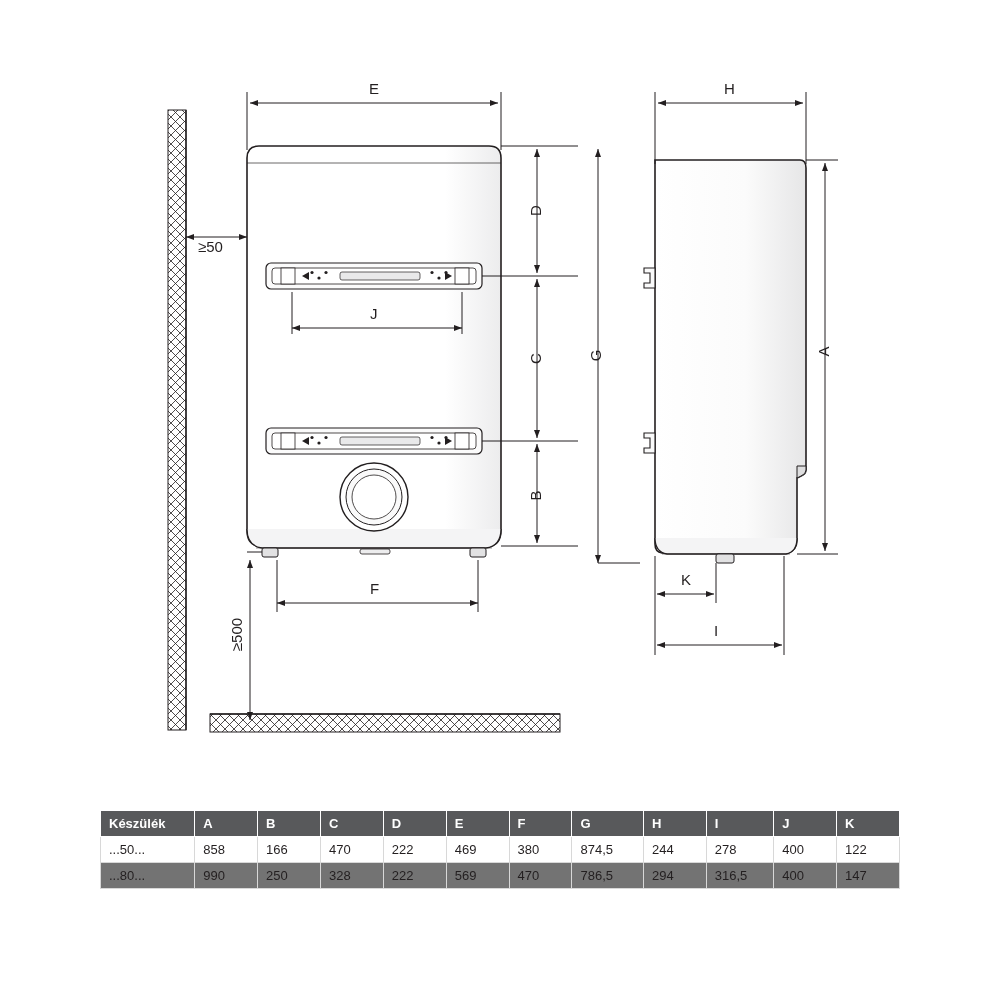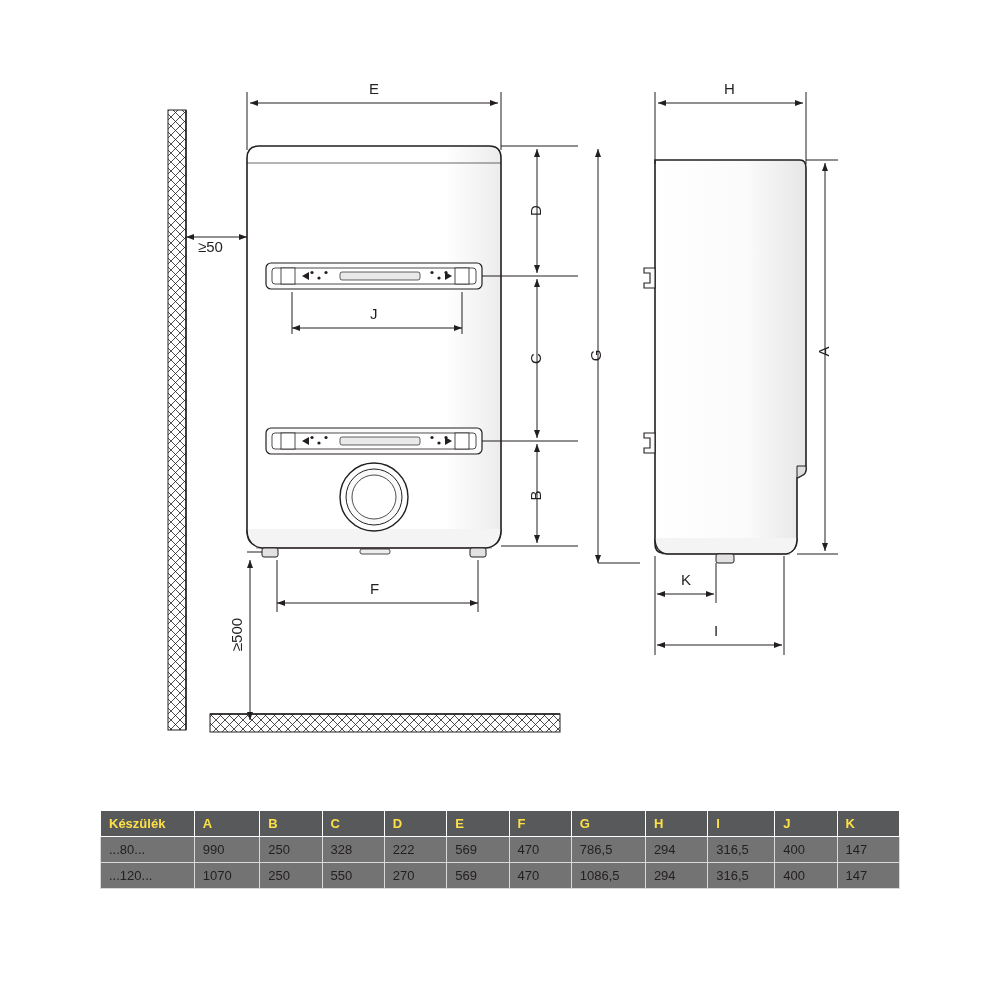--- a/index.html
+++ b/index.html
@@ -41,21 +41,21 @@
     top: 810px;
     width: 800px;
   }
   table.spec {
     border-collapse: collapse;
     width: 800px;
     font-size: 13px;
   }
   table.spec th {
     background: #58595b;
-    color: #fde047;
+    color: #ffffff;
     font-weight: bold;
     text-align: left;
     padding: 5px 8px;
     border: 1px solid #ffffff;
     font-size: 13px;
   }
   table.spec td {
     padding: 5px 8px;
     border: 1px solid #d8d8d8;
     background: #ffffff;
@@ -263,43 +263,43 @@
         <th class="c">E</th>
         <th class="c">F</th>
         <th class="cg">G</th>
         <th class="c">H</th>
         <th class="c">I</th>
         <th class="c">J</th>
         <th class="c">K</th>
       </tr>
     </thead>
     <tbody>
+      <tr>
+        <td class="col-name">...50...</td>
+        <td class="c">858</td>
+        <td class="c">166</td>
+        <td class="c">470</td>
+        <td class="c">222</td>
+        <td class="c">469</td>
+        <td class="c">380</td>
+        <td class="cg">874,5</td>
+        <td class="c">244</td>
+        <td class="c">278</td>
+        <td class="c">400</td>
+        <td class="c">122</td>
+      </tr>
       <tr class="alt">
         <td class="col-name">...80...</td>
         <td class="c">990</td>
         <td class="c">250</td>
         <td class="c">328</td>
         <td class="c">222</td>
         <td class="c">569</td>
         <td class="c">470</td>
         <td class="cg">786,5</td>
         <td class="c">294</td>
         <td class="c">316,5</td>
         <td class="c">400</td>
         <td class="c">147</td>
       </tr>
-      <tr class="alt">
-        <td class="col-name">...120...</td>
-        <td class="c">1070</td>
-        <td class="c">250</td>
-        <td class="c">550</td>
-        <td class="c">270</td>
-        <td class="c">569</td>
-        <td class="c">470</td>
-        <td class="cg">1086,5</td>
-        <td class="c">294</td>
-        <td class="c">316,5</td>
-        <td class="c">400</td>
-        <td class="c">147</td>
-      </tr>
     </tbody>
   </table>
 </div>
 
 </body></html>

